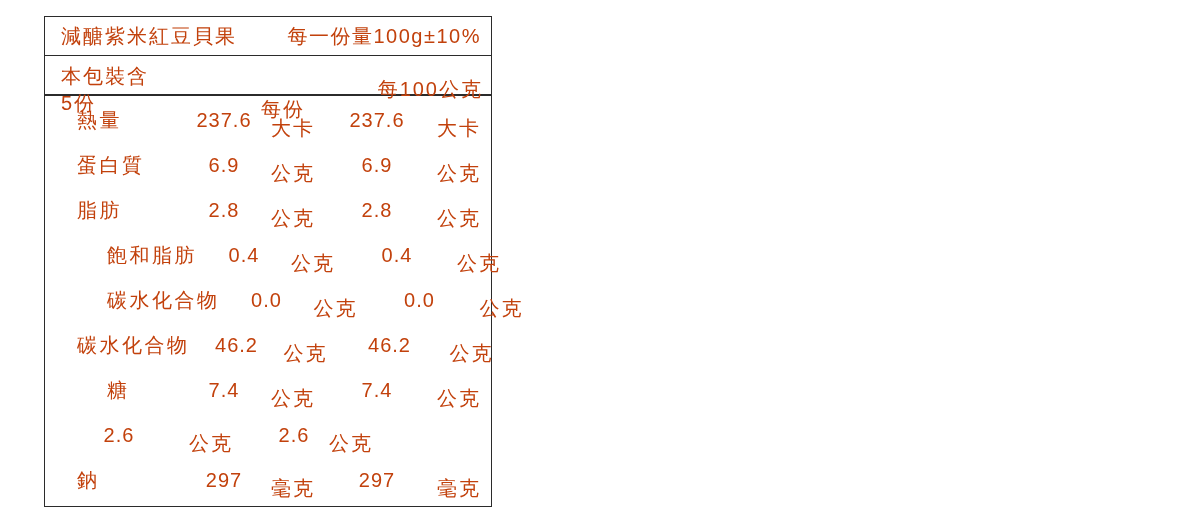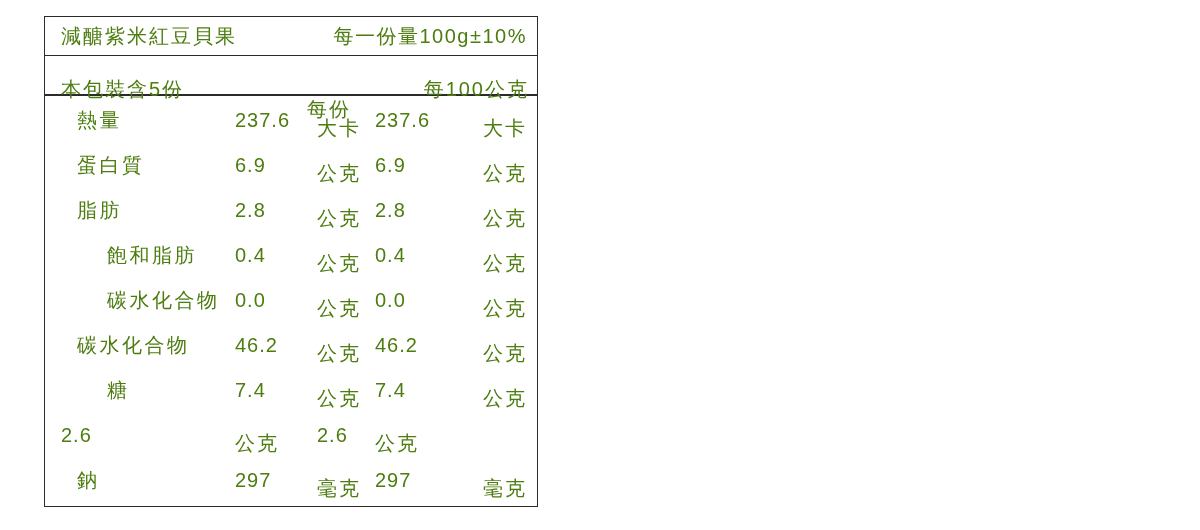--- a/index.html
+++ b/index.html
@@ -12,27 +12,27 @@
     position: relative;
     width: 1200px;
     height: 530px;
     background: #ffffff;
     overflow: hidden;
   }
   .nutrition-table {
     position: absolute;
     left: 44px;
     top: 16px;
-    width: 494px;
+    width: 448px;
     height: 491px;
     box-sizing: border-box;
     border: 1.5px solid #2b2b2b;
     display: flex;
     flex-direction: column;
-    color: #4d7c0f;
+    color: #c2410c;
     font-size: 20px;
     letter-spacing: 1.5px;
     background: #ffffff;
   }
   .hrow1 {
     height: 39px;
     flex: 0 0 39px;
     box-sizing: border-box;
     border-bottom: 1px solid #2b2b2b;
     display: flex;
@@ -85,21 +85,21 @@
   }
   .data-row .label {
     letter-spacing: 2.5px;
     white-space: nowrap;
     margin-left: 16px;
   }
   .data-row.indent .label {
     padding-left: 30px;
   }
   .data-row .val {
-    text-align: left;
+    text-align: center;
     letter-spacing: 1px;
     font-variant-numeric: tabular-nums;
   }
   .data-row .unit {
     text-align: left;
     letter-spacing: 2px;
     white-space: nowrap;
     margin-top: 15px;
   }
 </style>

